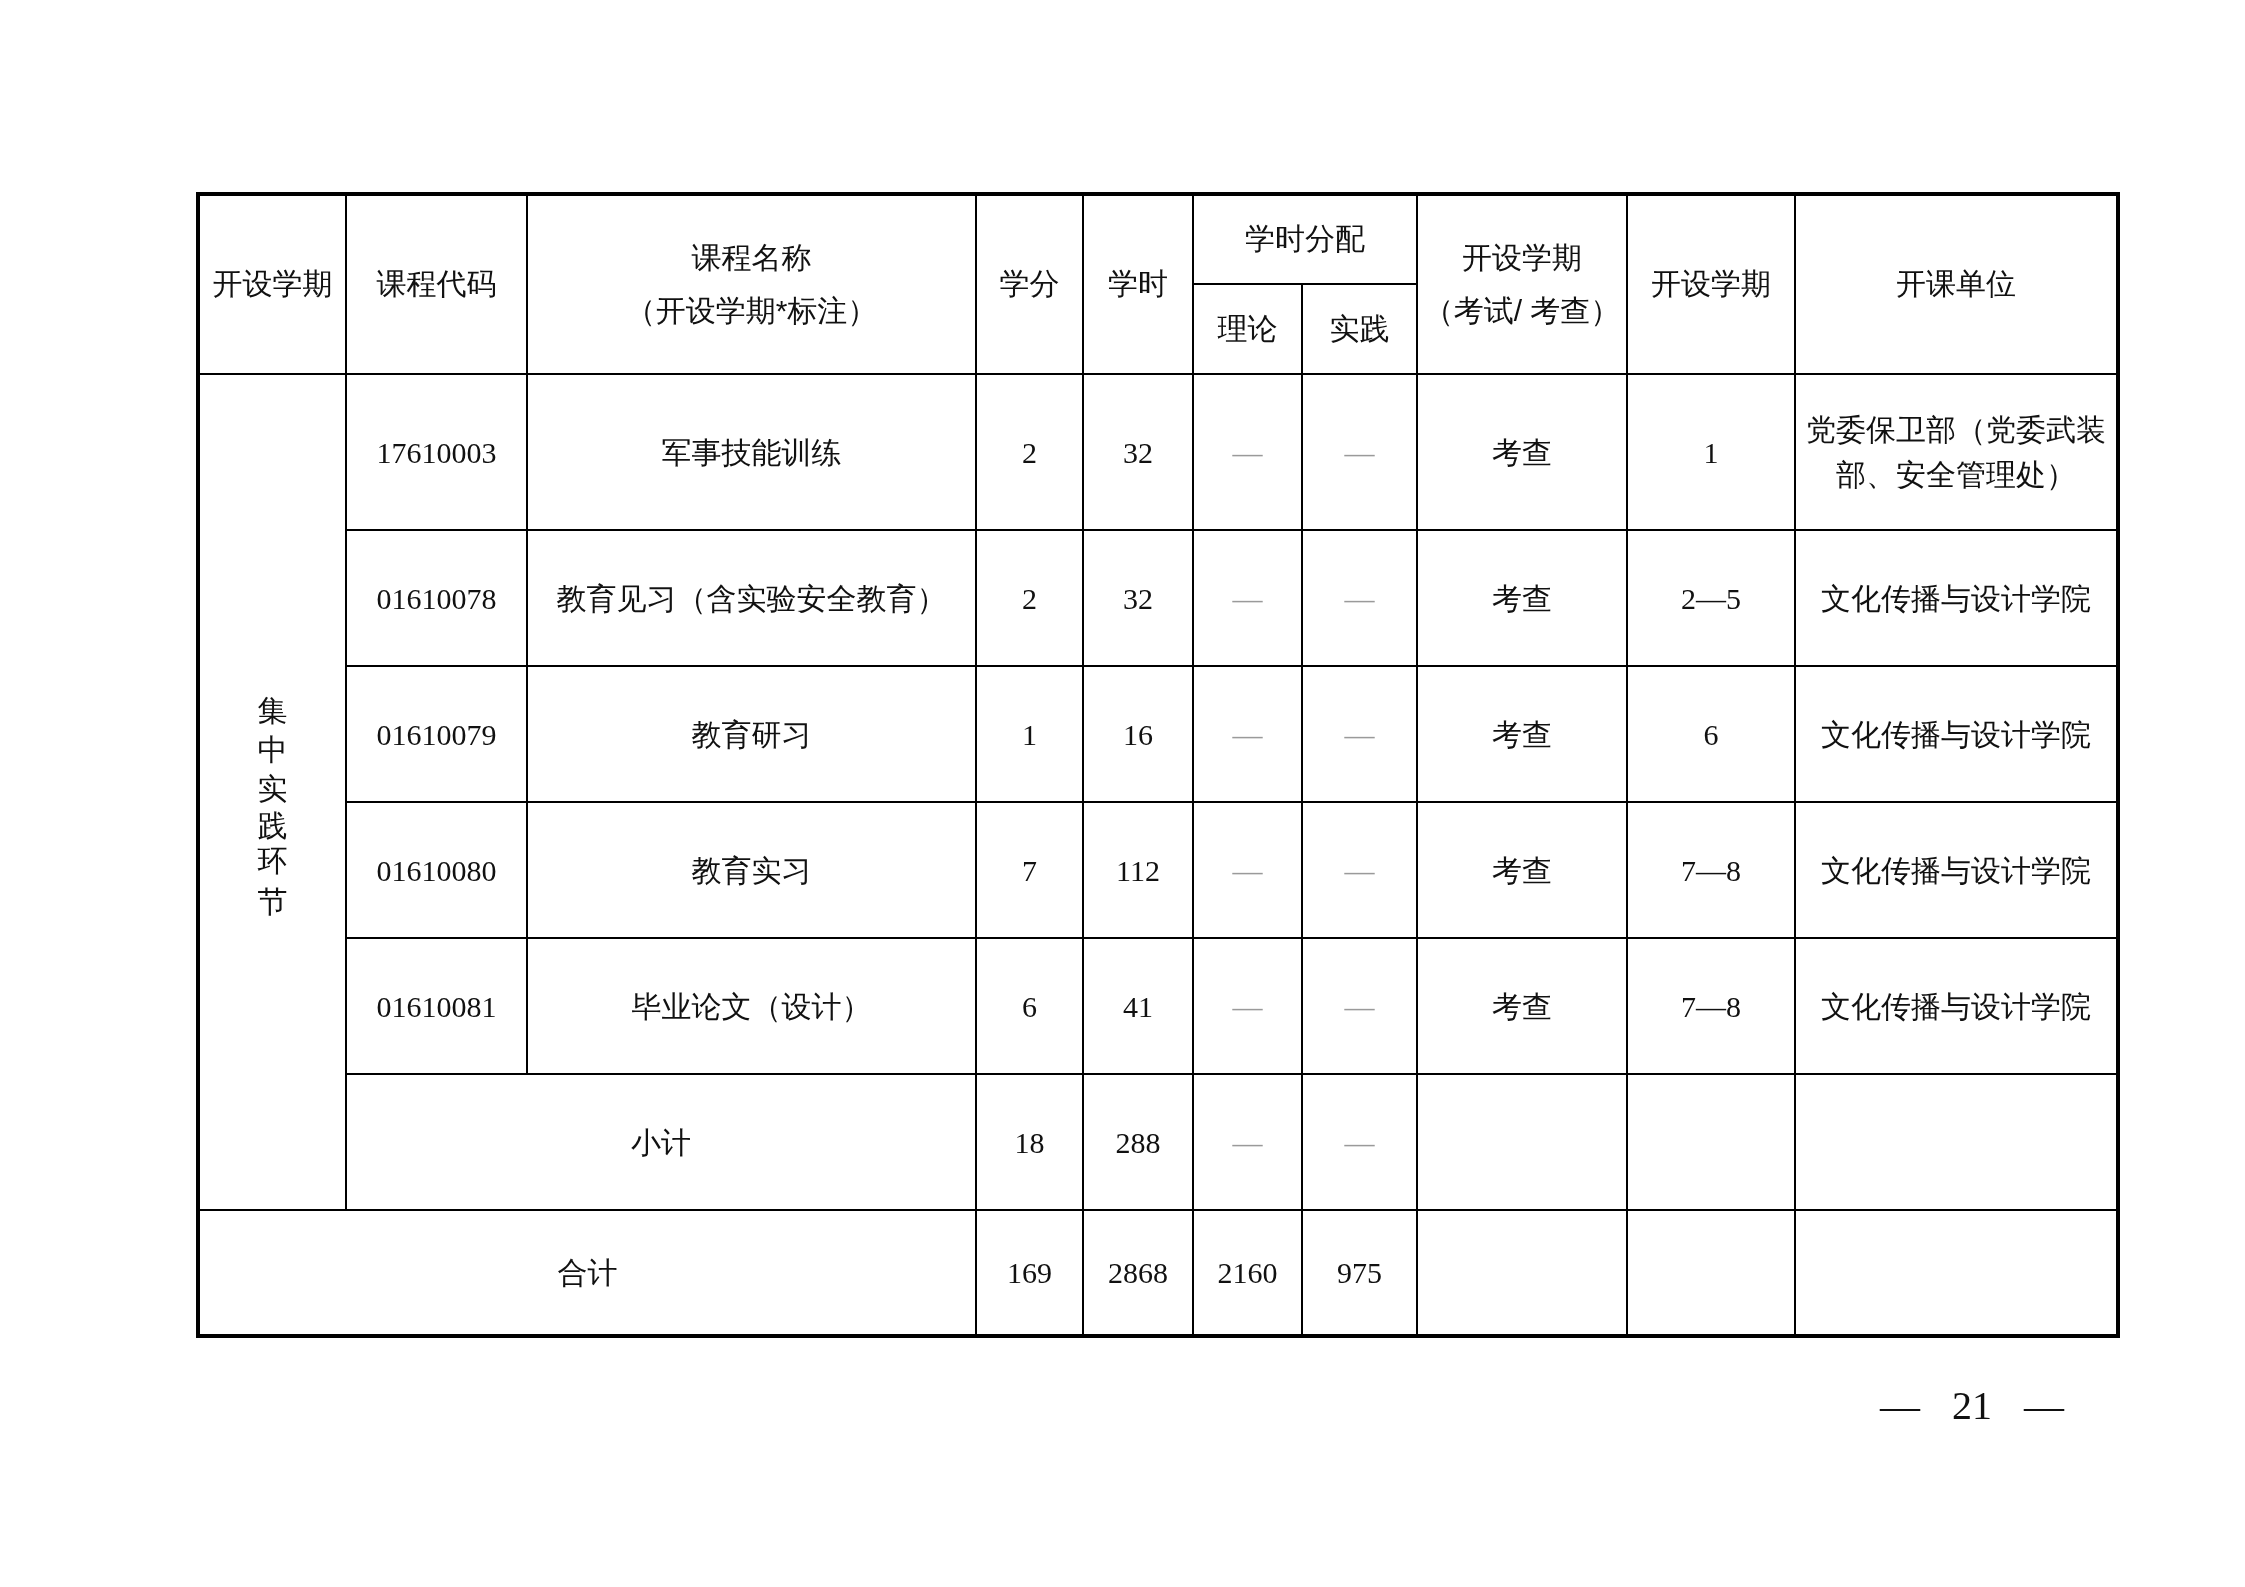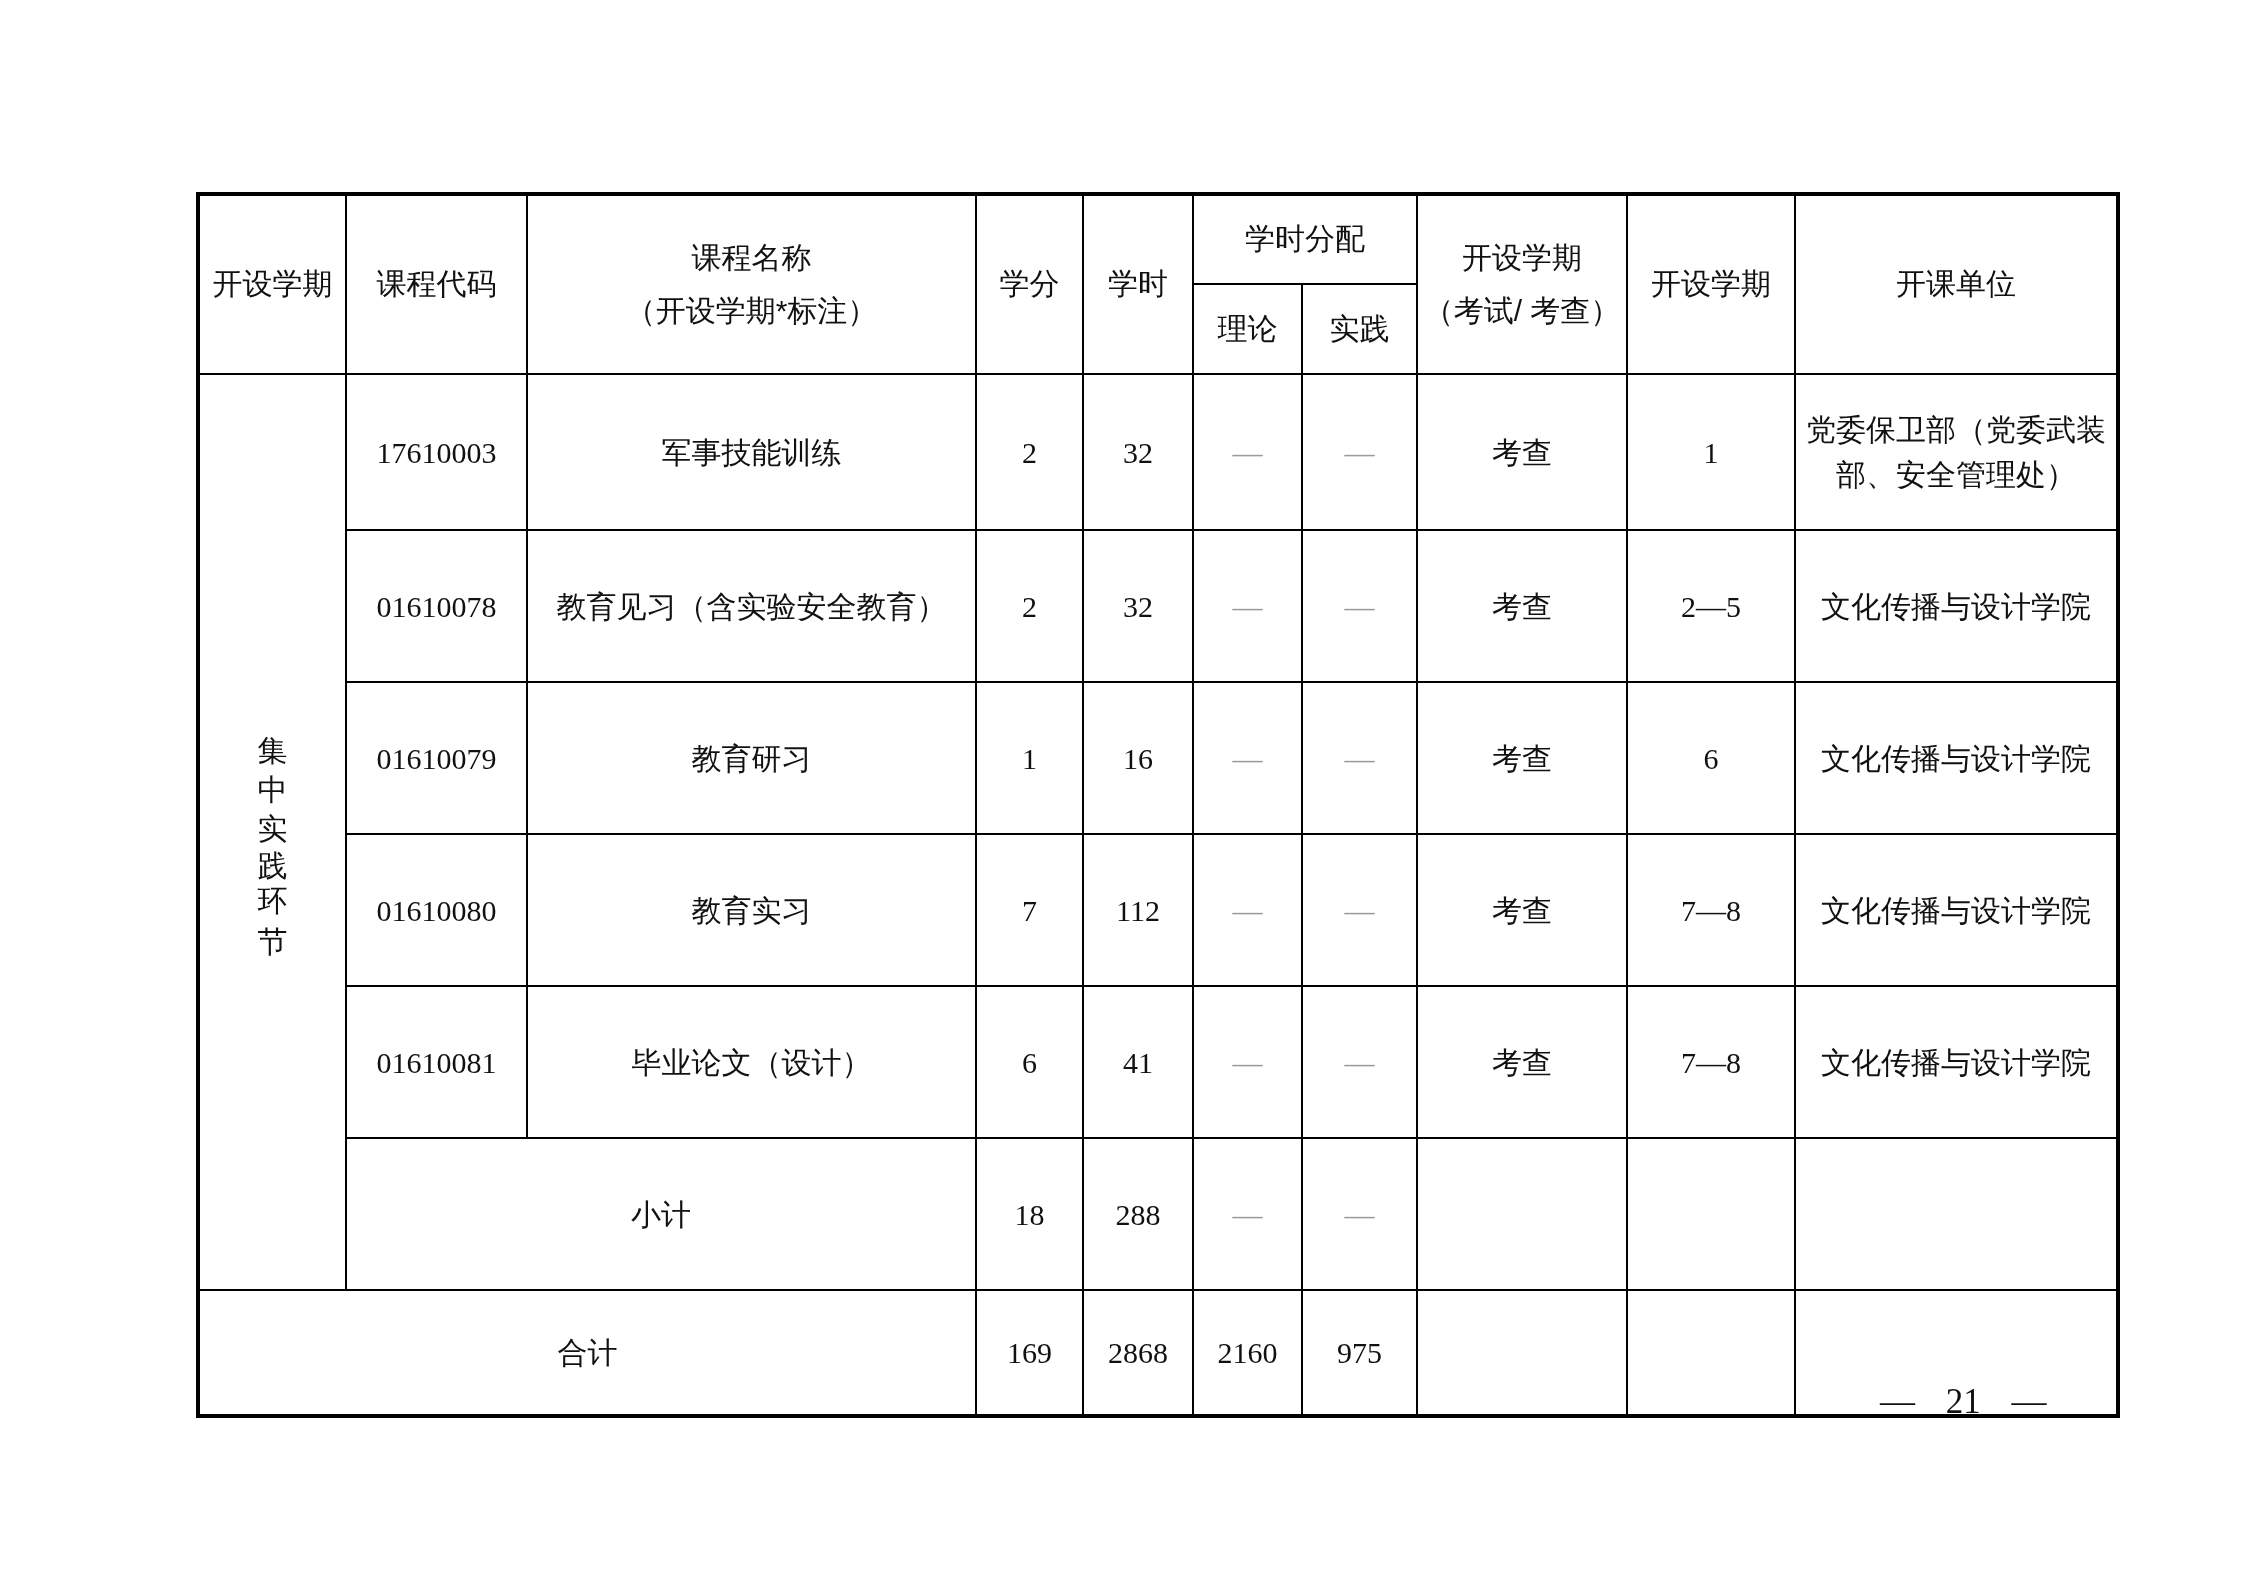--- a/index.html
+++ b/index.html
@@ -38,40 +38,40 @@
     font-weight: 500;
     font-size: 30px;
     line-height: 1.55;
   }
   table.curriculum td {
     font-size: 30px;
     line-height: 1.5;
   }
   tr.hdr-row { height: 90px; }
   tr.row-tall { height: 156px; }
-  tr.row-std { height: 152px; }
+  tr.row-std { height: 136px; }
   tr.row-last { height: 126px; }
   .cell-pad { padding: 0 16px; }
   .dash { color: #9a9a9a; }
   .bold { font-weight: normal; }
   .vert-label {
     display: inline-block;
     writing-mode: vertical-rl;
     text-orientation: upright;
     letter-spacing: 38px;
     font-size: 30px;
     line-height: 1;
   }
   .two-line div { line-height: 1.75; }
   .page-number {
     position: absolute;
     left: 1880px;
     top: 1382px;
     font-family: "Liberation Serif", serif;
-    font-size: 35px;
+    font-size: 40px;
     word-spacing: 22px;
     color: #111111;
     white-space: nowrap;
   }
 </style>
 </head>
 <body>
 
 <div class="sheet">
 

